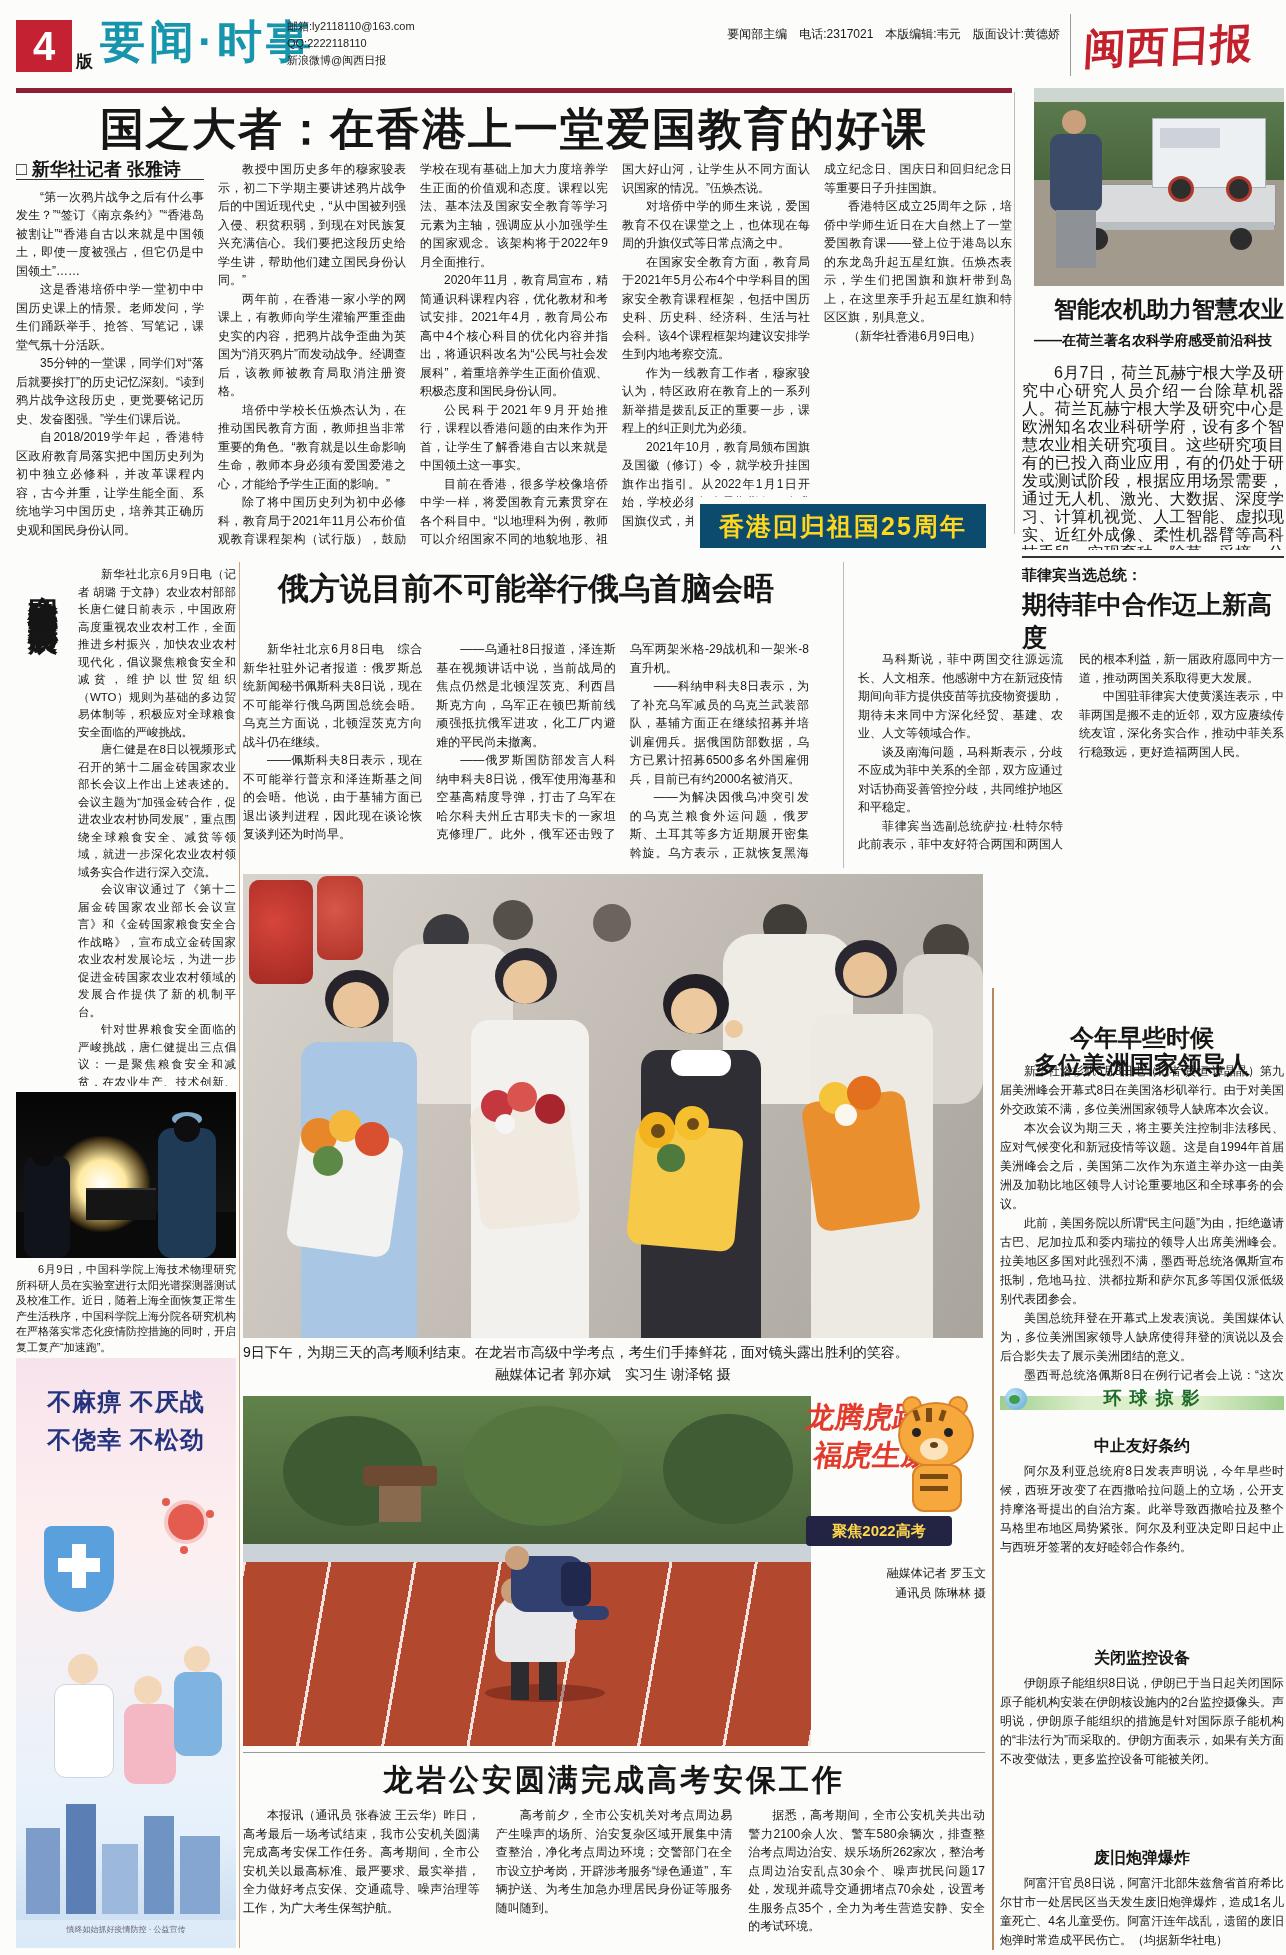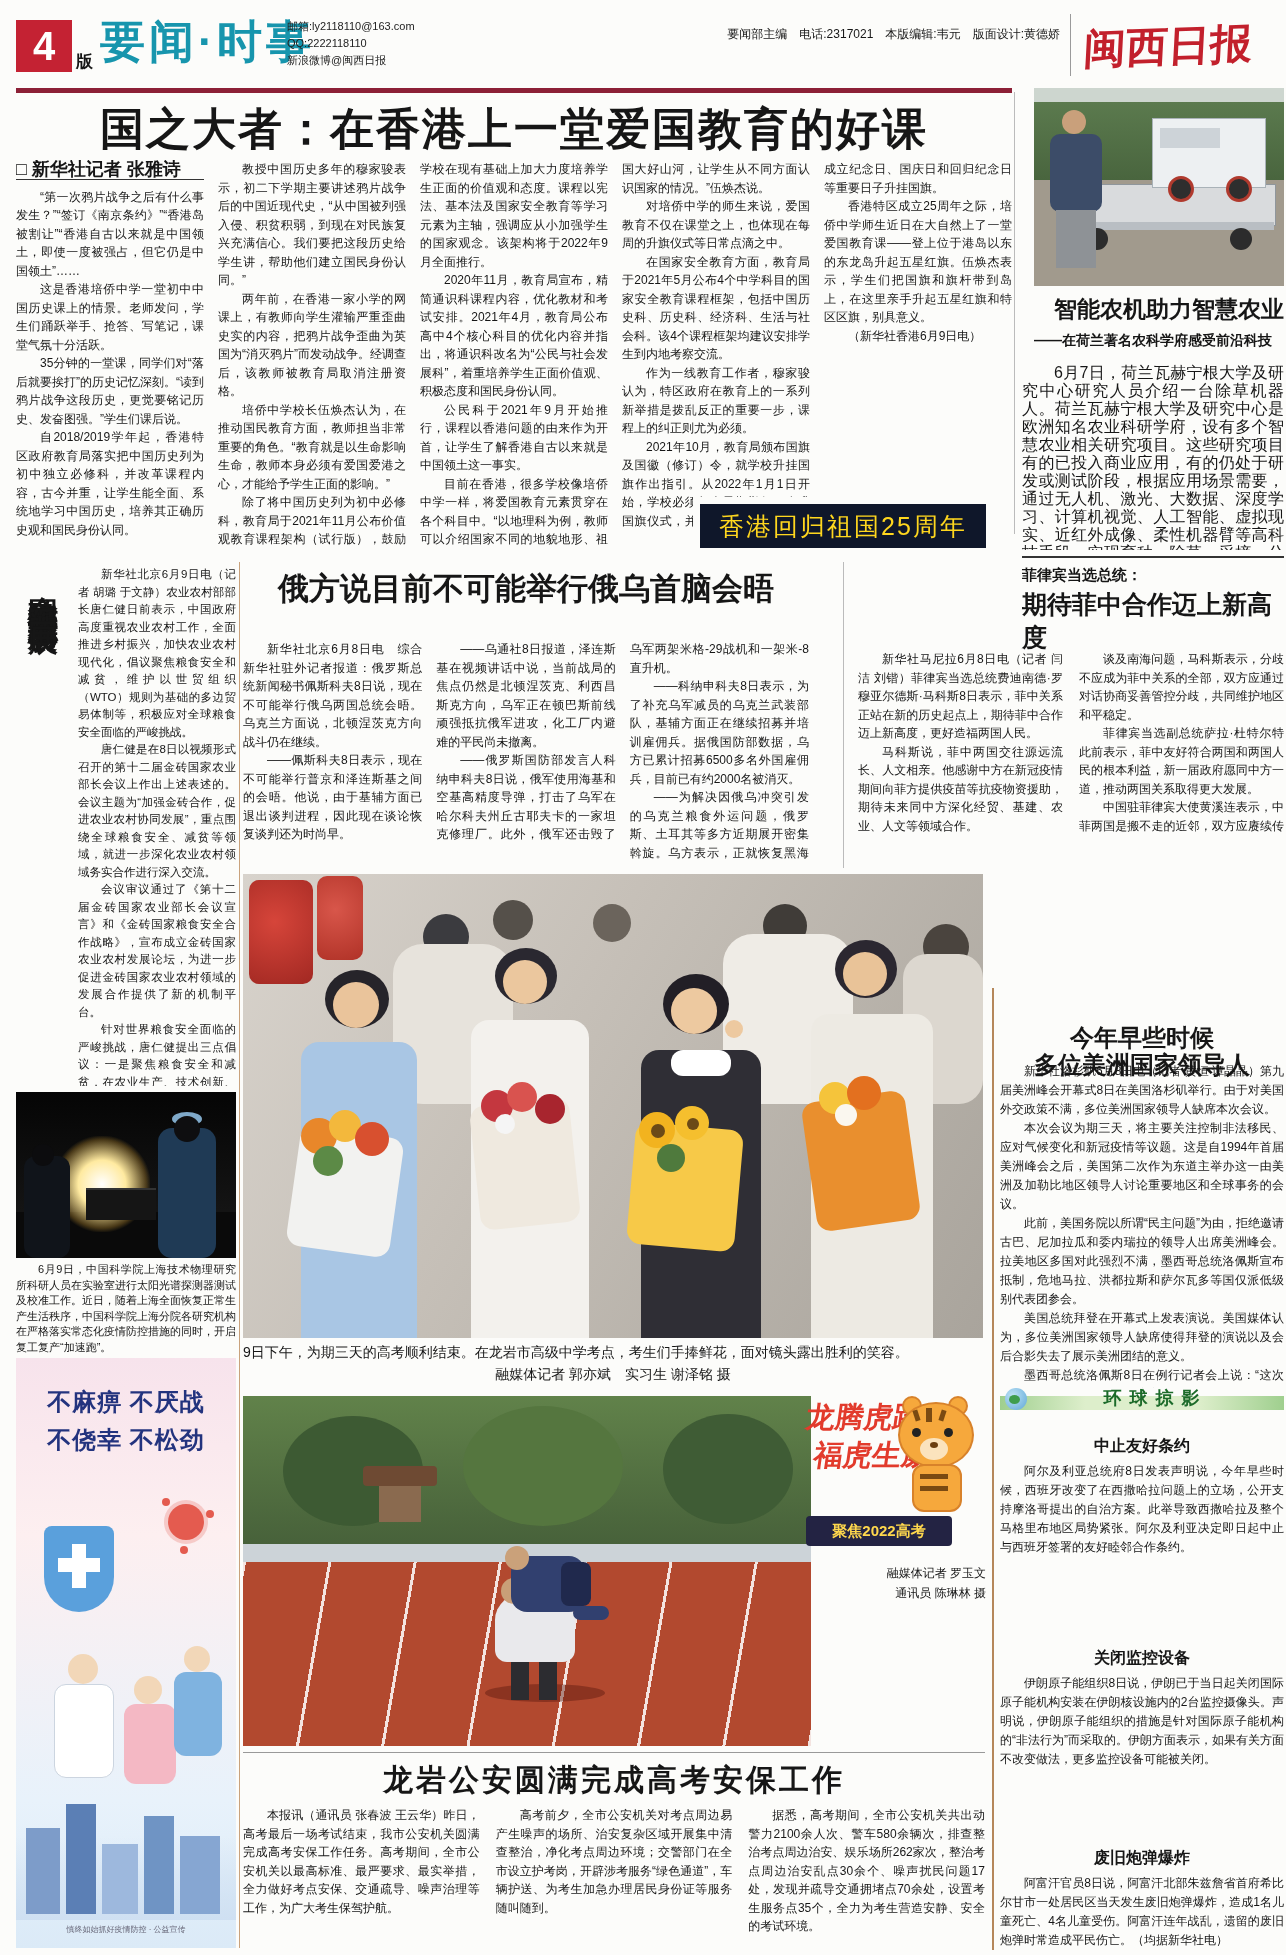--- a/index.html
+++ b/index.html
@@ -16,22 +16,22 @@
   .hright{left:560px;top:22px;width:500px;text-align:right;font-size:13px;line-height:24px;}
   .masthead{left:1084px;top:18px;width:196px;font-size:42px;font-weight:bold;color:#c2202c;
             font-family:"Liberation Serif","DejaVu Serif",serif;transform:skewX(-5deg) rotate(-2deg);}
   .hdiv{left:1070px;top:14px;width:1px;height:62px;background:#9a9a9a;}
   .maroon{left:16px;top:88px;width:996px;height:5px;background:#8c2036;}
   
   .mtitle{left:16px;top:100px;width:996px;text-align:center;font-size:44px;font-weight:bold;letter-spacing:2px;}
   .mbody{left:16px;top:160px;width:996px;height:396px;column-count:5;column-gap:14px;column-fill:auto;
          font-size:12px;line-height:18.5px;overflow:hidden;}
   .byline{font-weight:bold;border-bottom:1px solid #333;padding-bottom:0;margin-bottom:8px;font-size:18px;}
-  .hkbadge{left:700px;top:504px;width:286px;height:44px;background:#0f172a;color:#ffd71e;
-           font-size:25px;font-weight:normal;text-align:center;line-height:44px;letter-spacing:2px;
+  .hkbadge{left:700px;top:504px;width:286px;height:44px;background:#0c4a6e;color:#ffd71e;
+           font-size:25px;font-weight:bold;text-align:center;line-height:44px;letter-spacing:2px;
            box-shadow:0 0 0 7px #fcfcfa;}
   
   .vr1{left:1014px;top:92px;width:1px;height:442px;background:#bbb;}
   .stitle{left:1022px;top:294px;width:262px;text-align:right;font-size:23px;font-weight:bold;}
   .ssub{left:1022px;top:332px;width:262px;text-align:center;font-size:14px;font-weight:bold;}
   .sbody{left:1022px;top:364px;width:262px;height:186px;font-size:16px;line-height:18px;overflow:hidden;}
   .credit{text-align:right;text-indent:0;}
   
   .rtitle{left:243px;top:568px;width:566px;text-align:center;font-size:31px;font-weight:bold;}
   .rbody{left:243px;top:640px;width:566px;height:226px;column-count:3;column-gap:14px;column-fill:auto;
@@ -173,21 +173,20 @@
       <p>唐仁健是在8日以视频形式召开的第十二届金砖国家农业部长会议上作出上述表述的。会议主题为“加强金砖合作，促进农业农村协同发展”，重点围绕全球粮食安全、减贫等领域，就进一步深化农业农村领域务实合作进行深入交流。</p>
       <p>会议审议通过了《第十二届金砖国家农业部长会议宣言》和《金砖国家粮食安全合作战略》，宣布成立金砖国家农业农村发展论坛，为进一步促进金砖国家农业农村领域的发展合作提供了新的机制平台。</p>
       <p>针对世界粮食安全面临的严峻挑战，唐仁健提出三点倡议：一是聚焦粮食安全和减贫，在农业生产、技术创新、小农户发展、农村减贫等方面加强知识分享、技术交流、深化农业务实合作，为全球粮食安全作出“金砖贡献”。</p>
     </div>
 
   <div class="abs vr2"></div>
   <div class="abs phrule"></div>
   <div class="abs pkick">菲律宾当选总统：</div>
   <div class="abs ptitle">期待菲中合作迈上新高度</div>
   <div class="abs pbody">
-      <p>新华社马尼拉6月8日电（记者 闫洁 刘锴）菲律宾当选总统费迪南德·罗穆亚尔德斯·马科斯8日表示，菲中关系正站在新的历史起点上，期待菲中合作迈上新高度，更好造福两国人民。</p>
       <p>马科斯说，菲中两国交往源远流长、人文相亲。他感谢中方在新冠疫情期间向菲方提供疫苗等抗疫物资援助，期待未来同中方深化经贸、基建、农业、人文等领域合作。</p>
       <p>谈及南海问题，马科斯表示，分歧不应成为菲中关系的全部，双方应通过对话协商妥善管控分歧，共同维护地区和平稳定。</p>
       <p>菲律宾当选副总统萨拉·杜特尔特此前表示，菲中友好符合两国和两国人民的根本利益，新一届政府愿同中方一道，推动两国关系取得更大发展。</p>
       <p>中国驻菲律宾大使黄溪连表示，中菲两国是搬不走的近邻，双方应赓续传统友谊，深化务实合作，推动中菲关系行稳致远，更好造福两国人民。</p>
     </div>
 
   <div class="abs ph" style="left:243px;top:874px;width:740px;height:464px;background:linear-gradient(120deg,#d8d3cc,#c6c0b8 40%,#a9a49c);">
     <div style="left:6px;top:6px;width:64px;height:104px;background:radial-gradient(circle at 40% 40%,#d6453a,#a12822);border-radius:10px;"></div>
     <div style="left:74px;top:2px;width:46px;height:84px;background:radial-gradient(circle at 40% 40%,#d8564a,#b03227);border-radius:10px;"></div>
     <div style="left:180px;top:40px;width:46px;height:46px;background:#3b3b3f;border-radius:50%;"></div>

